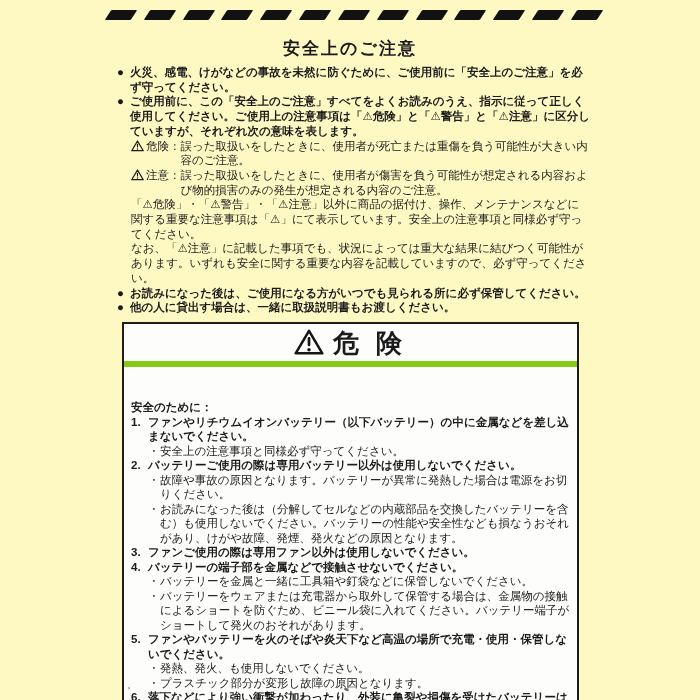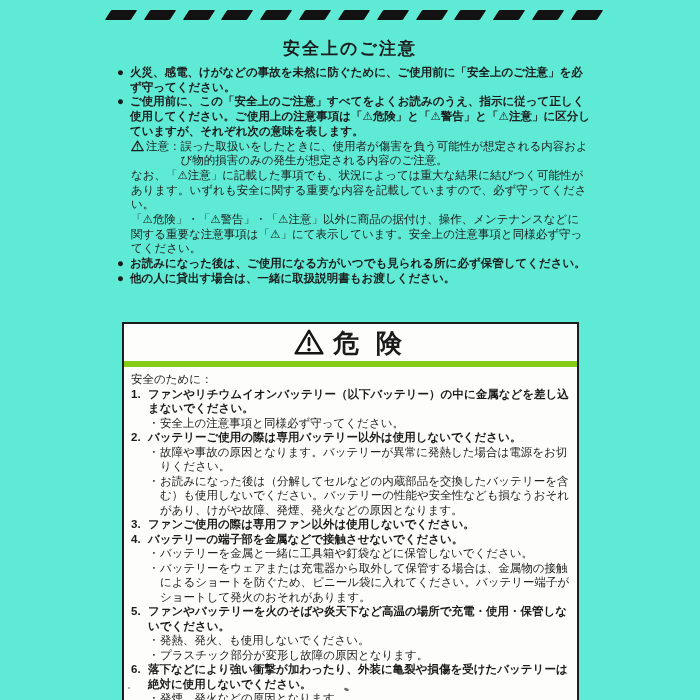--- a/index.html
+++ b/index.html
@@ -4,21 +4,21 @@
 <style>
   html,body{margin:0;padding:0;}
   body{
     width:700px;height:700px;
     background:#f6f6f4;
     font-family:"Liberation Sans","DejaVu Sans",sans-serif;
     color:#1b1b1b;
     -webkit-font-smoothing:antialiased;
   }
   .page{
-    position:relative;width:700px;height:700px;background:#5eead4;overflow:hidden;
+    position:relative;width:700px;height:700px;background:#fef9c3;overflow:hidden;
   }
   
   .dashes{
     position:absolute;top:9px;left:108px;width:492px;height:11px;
     display:flex;justify-content:space-between;align-items:center;
   }
   .dash{
     width:26px;height:10px;background:#121212;transform:skewX(-33deg);
     border-radius:1px;
   }
@@ -52,21 +52,21 @@
     display:flex;align-items:center;justify-content:center;gap:9px;
   }
   .danger-head .heading{
     font-size:26px;font-weight:bold;letter-spacing:5px;line-height:1;
     padding-top:1px;
   }
   .danger-body{
     padding:5px 7px 6px 7px;
     font-size:11.5px;line-height:14.5px;
   }
-  .lead{font-weight:normal;}
+  .lead{font-weight:bold;margin-top:28px;}
   .item{display:flex;font-weight:bold;}
   .item .num{flex:0 0 17px;text-align:left;}
   .item .itxt{flex:1;}
   .sub{display:flex;padding-left:17px;font-weight:normal;}
   .sub .smark{flex:0 0 12px;text-align:left;}
   .sub .stxt{flex:1;}
   
   .speck{position:absolute;background:#6a6a6a;border-radius:50%;}
   .speck-a{left:344px;top:688px;width:5px;height:3px;transform:rotate(25deg);}
   .speck-b{left:128px;top:687px;width:2px;height:2px;background:#9a9a9a;}
@@ -99,36 +99,47 @@
     <div class="bullet">
       <span class="marker">●</span>
       <span class="btxt">火災、感電、けがなどの事故を未然に防ぐために、ご使用前に「安全上のご注意」を必ず守ってください。</span>
     </div>
 
     <div class="bullet">
       <span class="marker">●</span>
       <span class="btxt">ご使用前に、この「安全上のご注意」すべてをよくお読みのうえ、指示に従って正しく使用してください。ご使用上の注意事項は「⚠危険」と「⚠警告」と「⚠注意」に区分していますが、それぞれ次の意味を表します。</span>
     </div>
 
+    <div class="def">
+      <span class="warn">
+        <svg width="13" height="12" viewBox="0 0 36 32">
+            <path d="M18 2 L34 29 L2 29 Z" fill="none" stroke="#1b1b1b" stroke-width="3.4" stroke-linejoin="round"></path>
+            <rect x="16.4" y="10" width="3.2" height="10" rx="1.4" fill="#1b1b1b"></rect>
+            <circle cx="18" cy="24.3" r="2" fill="#1b1b1b"></circle>
+          </svg>
+      </span>
+      <span class="dlabel">危険：</span>
+      <span class="dtxt">誤った取扱いをしたときに、使用者が死亡または重傷を負う可能性が大きい内容のご注意。</span>
+    </div>
 
 
     <div class="def">
       <span class="warn">
         <svg width="13" height="12" viewBox="0 0 36 32">
             <path d="M18 2 L34 29 L2 29 Z" fill="none" stroke="#1b1b1b" stroke-width="3.4" stroke-linejoin="round"></path>
             <rect x="16.4" y="10" width="3.2" height="10" rx="1.4" fill="#1b1b1b"></rect>
             <circle cx="18" cy="24.3" r="2" fill="#1b1b1b"></circle>
           </svg>
       </span>
       <span class="dlabel">注意：</span>
       <span class="dtxt">誤った取扱いをしたときに、使用者が傷害を負う可能性が想定される内容および物的損害のみの発生が想定される内容のご注意。</span>
     </div>
 
+    <div class="note">「⚠危険」・「⚠警告」・「⚠注意」以外に商品の据付け、操作、メンテナンスなどに関する重要な注意事項は「⚠」にて表示しています。安全上の注意事項と同様必ず守ってください。</div>
     <div class="note">なお、「⚠注意」に記載した事項でも、状況によっては重大な結果に結びつく可能性があります。いずれも安全に関する重要な内容を記載していますので、必ず守ってください。</div>
-    <div class="note">「⚠危険」・「⚠警告」・「⚠注意」以外に商品の据付け、操作、メンテナンスなどに関する重要な注意事項は「⚠」にて表示しています。安全上の注意事項と同様必ず守ってください。</div>
 
     <div class="bullet">
       <span class="marker">●</span>
       <span class="btxt">お読みになった後は、ご使用になる方がいつでも見られる所に必ず保管してください。</span>
     </div>
 
     <div class="bullet">
       <span class="marker">●</span>
       <span class="btxt">他の人に貸出す場合は、一緒に取扱説明書もお渡しください。</span>
     </div>

